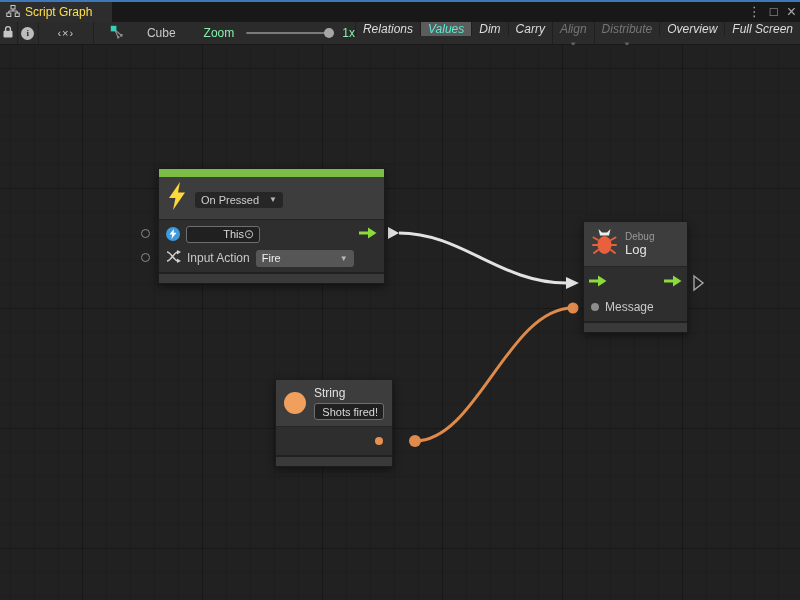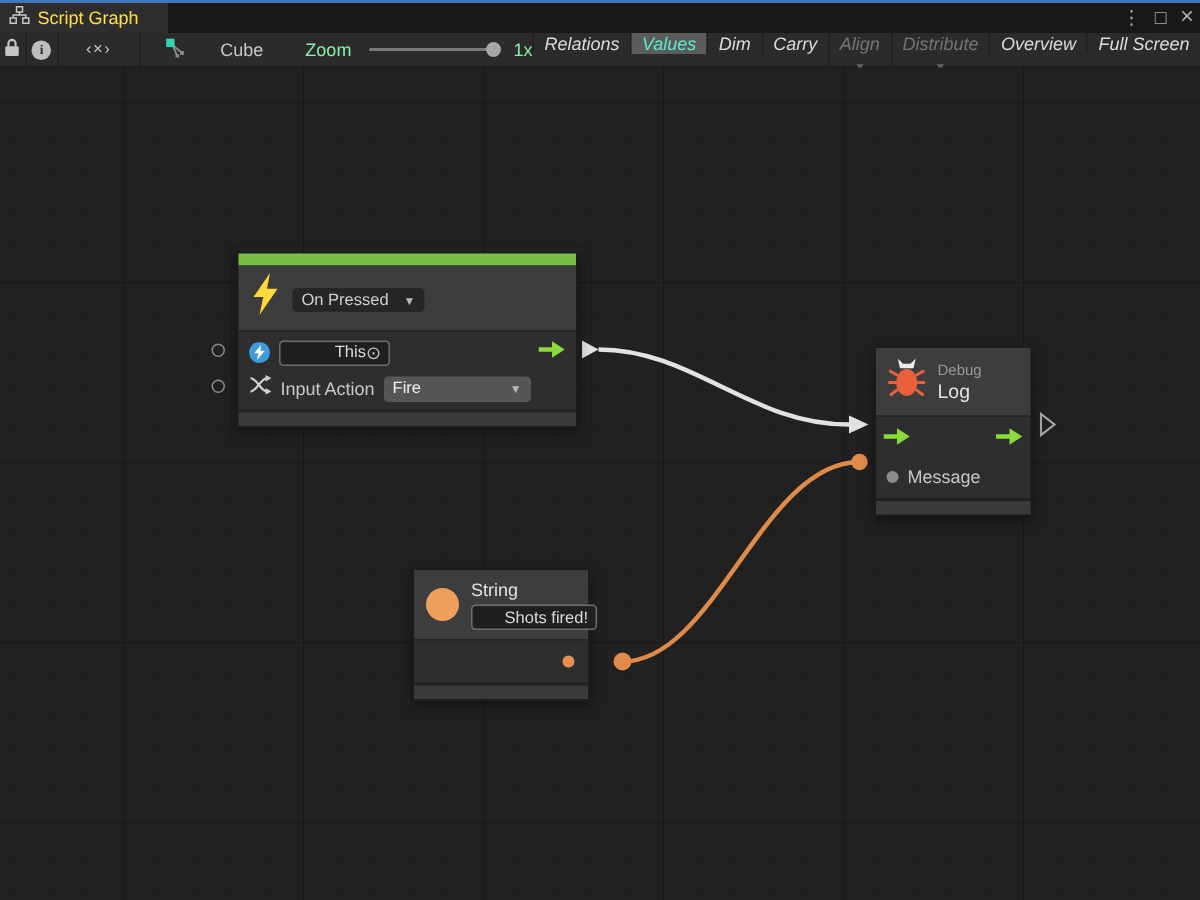--- a/index.html
+++ b/index.html
@@ -59,21 +59,21 @@
   .node-sub { color:#999; font-size:10px; }
   .port-label { color:#C8C8C8; font-size:12px; white-space:nowrap; }
 
   .dropdown { display:inline-flex; align-items:center; justify-content:space-between; gap:6px; border-radius:3px; padding:1px 6px; font-size:11px; cursor:default; }
   .dd-dark { background:#262626; color:#CFCFCF; width:88px; height:16px; }
   .dd-light { background:#565656; color:#EFEFEF; width:98px; height:17px; }
   .dropdown .caret { font-size:8px; color:#B8B8B8; }
 
   .field { display:inline-flex; align-items:center; justify-content:flex-end; background:#202020; border:1px solid #6E6E6E; border-radius:3px; padding:0 5px; height:17px; font-size:11px; color:#DADADA; }
   .this-field { width:74px; }
-  .string-field { width:84px; }
+  .string-field { width:70px; }
   .picker { color:#C0C0C0; font-size:12px; line-height:1; }
 
   .flex-spacer { flex:1; }
 
   .this-icon { width:14px; height:14px; border-radius:50%; background:#3D9BDC; display:flex; align-items:center; justify-content:center; flex-shrink:0; }
   .string-icon { width:22px; height:22px; border-radius:50%; background:#F0A05C; flex-shrink:0; }
   .mini-dot { width:8px; height:8px; border-radius:50%; }
   .dot-gray { background:#8C8C8C; }
   .dot-orange { background:#E89050; }
 
@@ -231,21 +231,21 @@
           <span class="port-label">Input Action</span>
           <div class="dropdown dd-light">
             <span>Fire</span>
             <span class="caret">▼</span>
           </div>
         </div>
       </div>
       <div class="node-footer"></div>
     </div>
 
-    <div class="node" style="left:583px; top:186px; width:105px;">
+    <div class="node" style="left:583px; top:176px; width:105px;">
       <div class="node-header" style="padding:6px 8px;">
         <span>
           <svg width="25" height="28" viewBox="0 0 25 28">
             <polygon points="6.5,1 10,4.5 15,4.5 18.5,1 17,7.5 8,7.5" fill="#EDEDED"></polygon>
             <g stroke="#E8603C" stroke-width="2" stroke-linecap="round">
               <line x1="6" y1="12" x2="1.5" y2="9.5"></line>
                 <line x1="5.5" y1="17" x2="1" y2="17"></line>
                 <line x1="6" y1="22" x2="2" y2="25"></line>
               <line x1="19" y1="12" x2="23.5" y2="9.5"></line>
                 <line x1="19.5" y1="17" x2="24" y2="17"></line>

